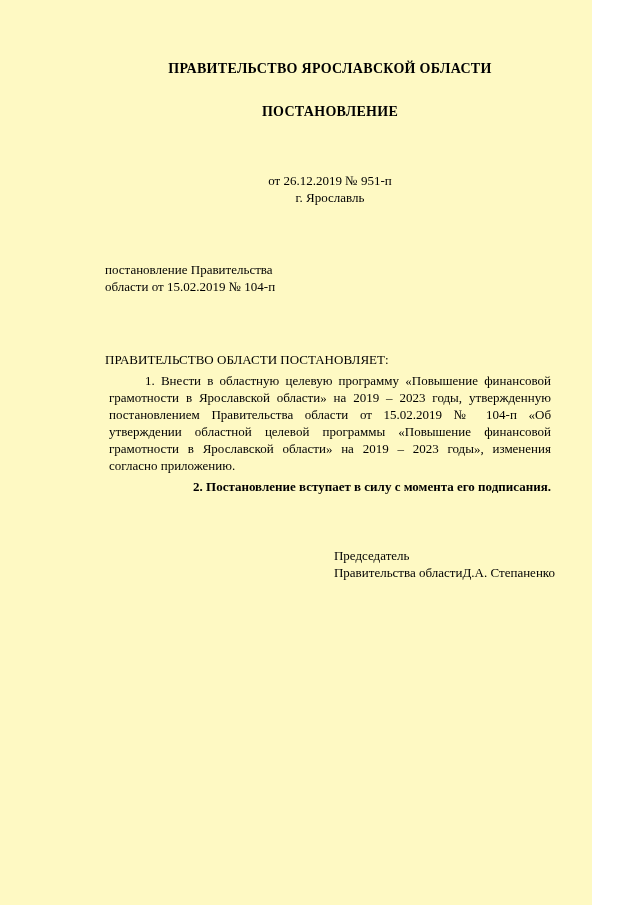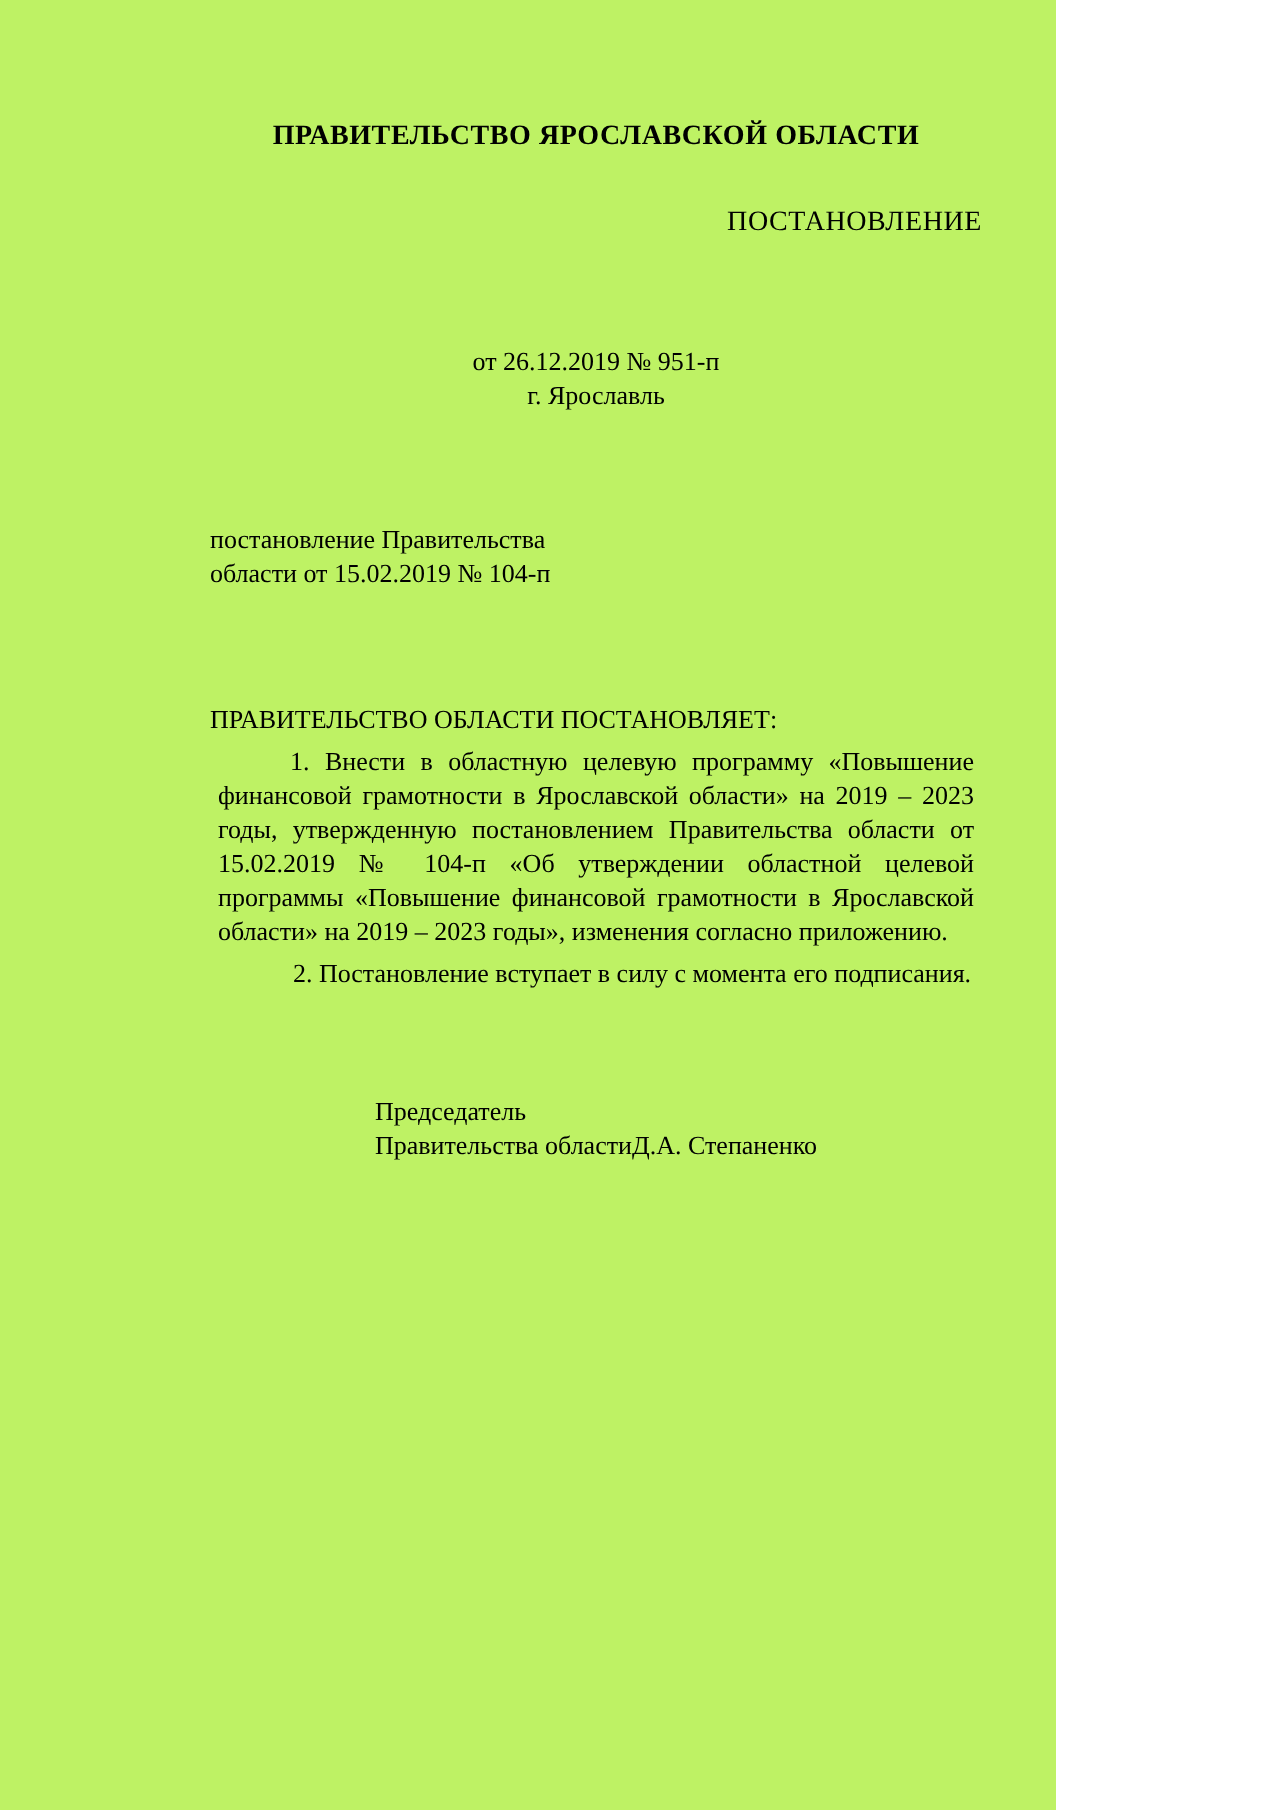--- a/index.html
+++ b/index.html
@@ -9,39 +9,39 @@
   }
   body {
     width: 640px;
     height: 905px;
     font-family: "Liberation Serif", "DejaVu Serif", serif;
     color: #000000;
     overflow: hidden;
   }
   .page {
     box-sizing: border-box;
-    width: 528px;
+    width: 592px;
     height: 905px;
     padding: 60px 37px 0 105px;
-    background: #bef264;
+    background: #fef9c3;
   }
   .org-title {
     margin: 0;
     font-size: 14px;
     line-height: 17px;
     font-weight: bold;
     text-align: center;
     letter-spacing: 0.3px;
   }
   .doc-type {
     margin: 26px 0 0 0;
     font-size: 14px;
     line-height: 17px;
-    font-weight: normal;
-    text-align: right;
+    font-weight: bold;
+    text-align: center;
     letter-spacing: 0.3px;
   }
   .meta {
     margin-top: 52px;
     font-size: 13px;
     line-height: 17px;
     text-align: center;
   }
   .subject {
     margin-top: 55px;
@@ -54,26 +54,27 @@
     line-height: 17px;
   }
   .para {
     margin: 4px;
     font-size: 13px;
     line-height: 17px;
     text-align: justify;
     text-indent: 36px;
   }
   .para-2 {
-    text-align: center;
+    text-align: right;
+    font-weight: bold;
   }
   .signature {
     margin-top: 52px;
     display: flex;
-    justify-content: center;
+    justify-content: flex-end;
     align-items: flex-end;
     font-size: 13px;
     line-height: 17px;
   }
 </style>
 </head>
 <body>
 
 <div class="page">
 

